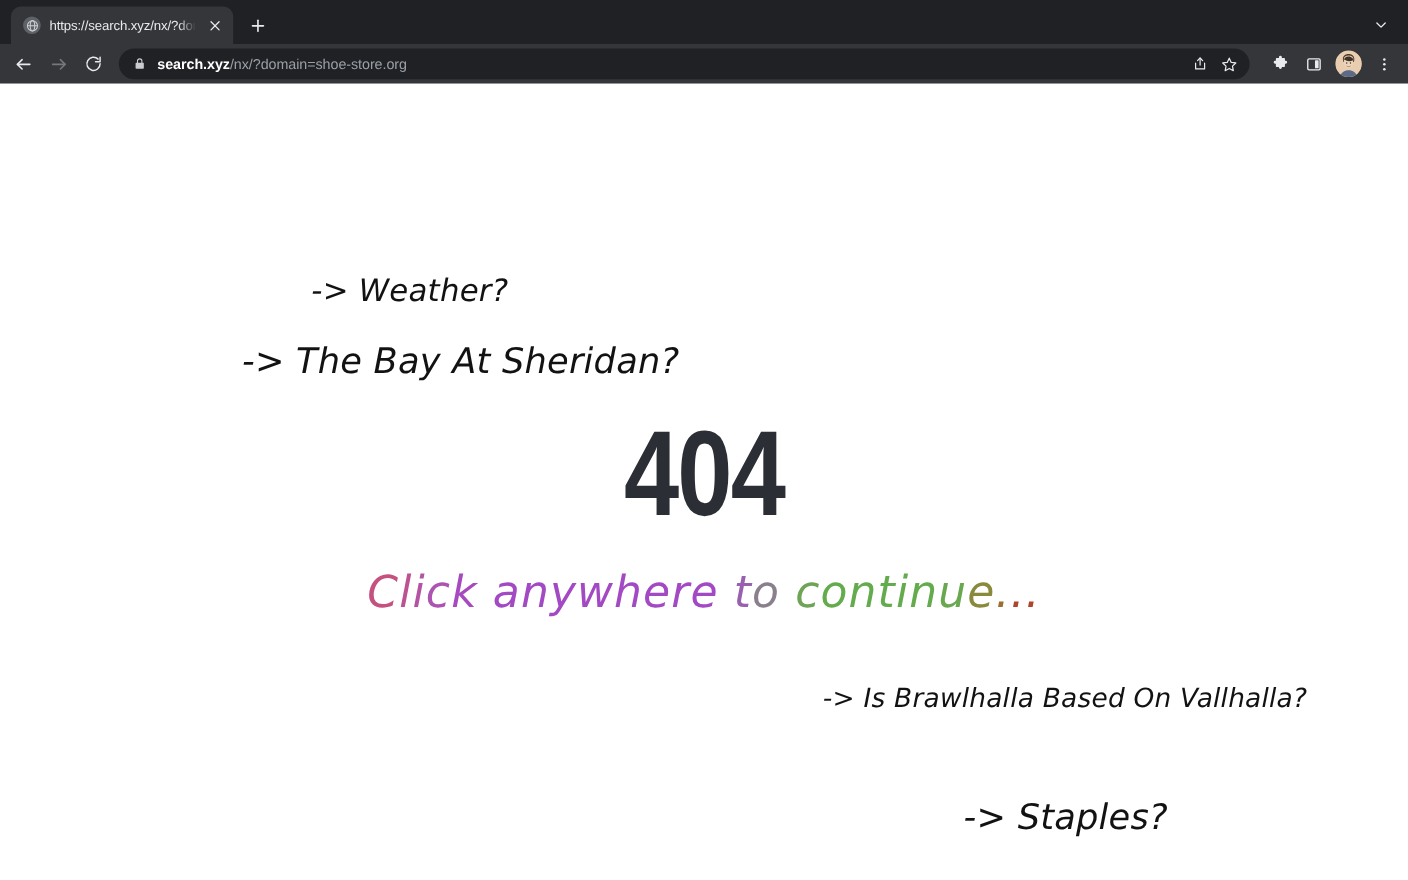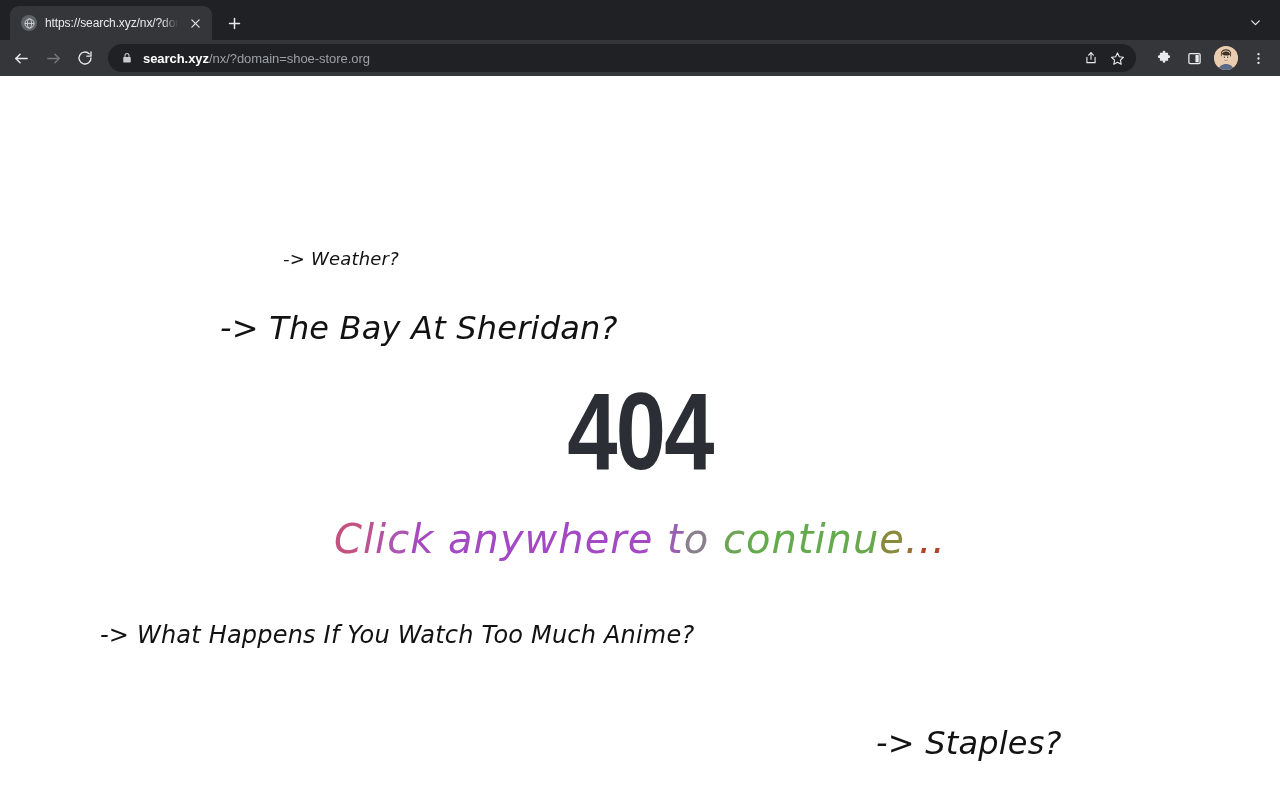--- a/index.html
+++ b/index.html
@@ -174,21 +174,21 @@
   .hand {
     font-family: "DejaVu Sans", sans-serif;
     font-style: italic;
     font-weight: 400;
     color: #121212;
     white-space: nowrap;
   }
 
   .suggest {
     position: absolute;
-    font-size: 18px;
+    font-size: 28px;
     letter-spacing: 0.2px;
   }
 
   
   .s-weather   { left: 283px;  top: 172px; }
   .s-yata      { left: 852px;  top: 172px; }
   .s-bay       { left: 220px;  top: 233px; font-size: 32px; }
   .s-massage   { left: 770px;  top: 233px; font-size: 24px; }
 
   
@@ -346,16 +346,16 @@
 
 <div class="page">
 
   <a class="hand suggest s-weather" href="#" style="text-decoration:none;">-&gt; Weather?</a>
   <a class="hand suggest s-bay" href="#" style="text-decoration:none;">-&gt; The Bay At Sheridan?</a>
 
   <div class="headline">404</div>
 
   <div class="tagline"><span style="color: rgb(196, 81, 127);">C</span><span style="color: rgb(188, 82, 145);">l</span><span style="color: rgb(180, 83, 164);">i</span><span style="color: rgb(173, 84, 178);">c</span><span style="color: rgb(167, 74, 192);">k</span><span style="color: rgb(163, 73, 196);">&nbsp;</span><span style="color: rgb(163, 73, 196);">a</span><span style="color: rgb(163, 73, 196);">n</span><span style="color: rgb(163, 73, 196);">y</span><span style="color: rgb(163, 73, 196);">w</span><span style="color: rgb(163, 73, 196);">h</span><span style="color: rgb(163, 73, 196);">e</span><span style="color: rgb(163, 73, 196);">r</span><span style="color: rgb(163, 73, 196);">e</span><span style="color: rgb(163, 73, 196);">&nbsp;</span><span style="color: rgb(154, 96, 176);">t</span><span style="color: rgb(138, 127, 140);">o</span><span style="color: rgb(127, 144, 112);">&nbsp;</span><span style="color: rgb(111, 163, 86);">c</span><span style="color: rgb(99, 171, 76);">o</span><span style="color: rgb(99, 171, 76);">n</span><span style="color: rgb(99, 171, 76);">t</span><span style="color: rgb(99, 171, 76);">i</span><span style="color: rgb(99, 171, 76);">n</span><span style="color: rgb(106, 168, 79);">u</span><span style="color: rgb(138, 138, 60);">e</span><span style="color: rgb(154, 112, 48);">.</span><span style="color: rgb(176, 69, 44);">.</span><span style="color: rgb(176, 69, 44);">.</span></div>
 
-  <a class="hand suggest s-anime" href="#" style="text-decoration:none;">-&gt; What Happens If You Watch Too Much Anime?</a>
+  <a class="hand suggest s-brawl" href="#" style="text-decoration:none;">-&gt; Is Brawlhalla Based On Vallhalla?</a>
   <a class="hand suggest s-staples" href="#" style="text-decoration:none;">-&gt; Staples?</a>
 
 </div>
 
 </body></html>

